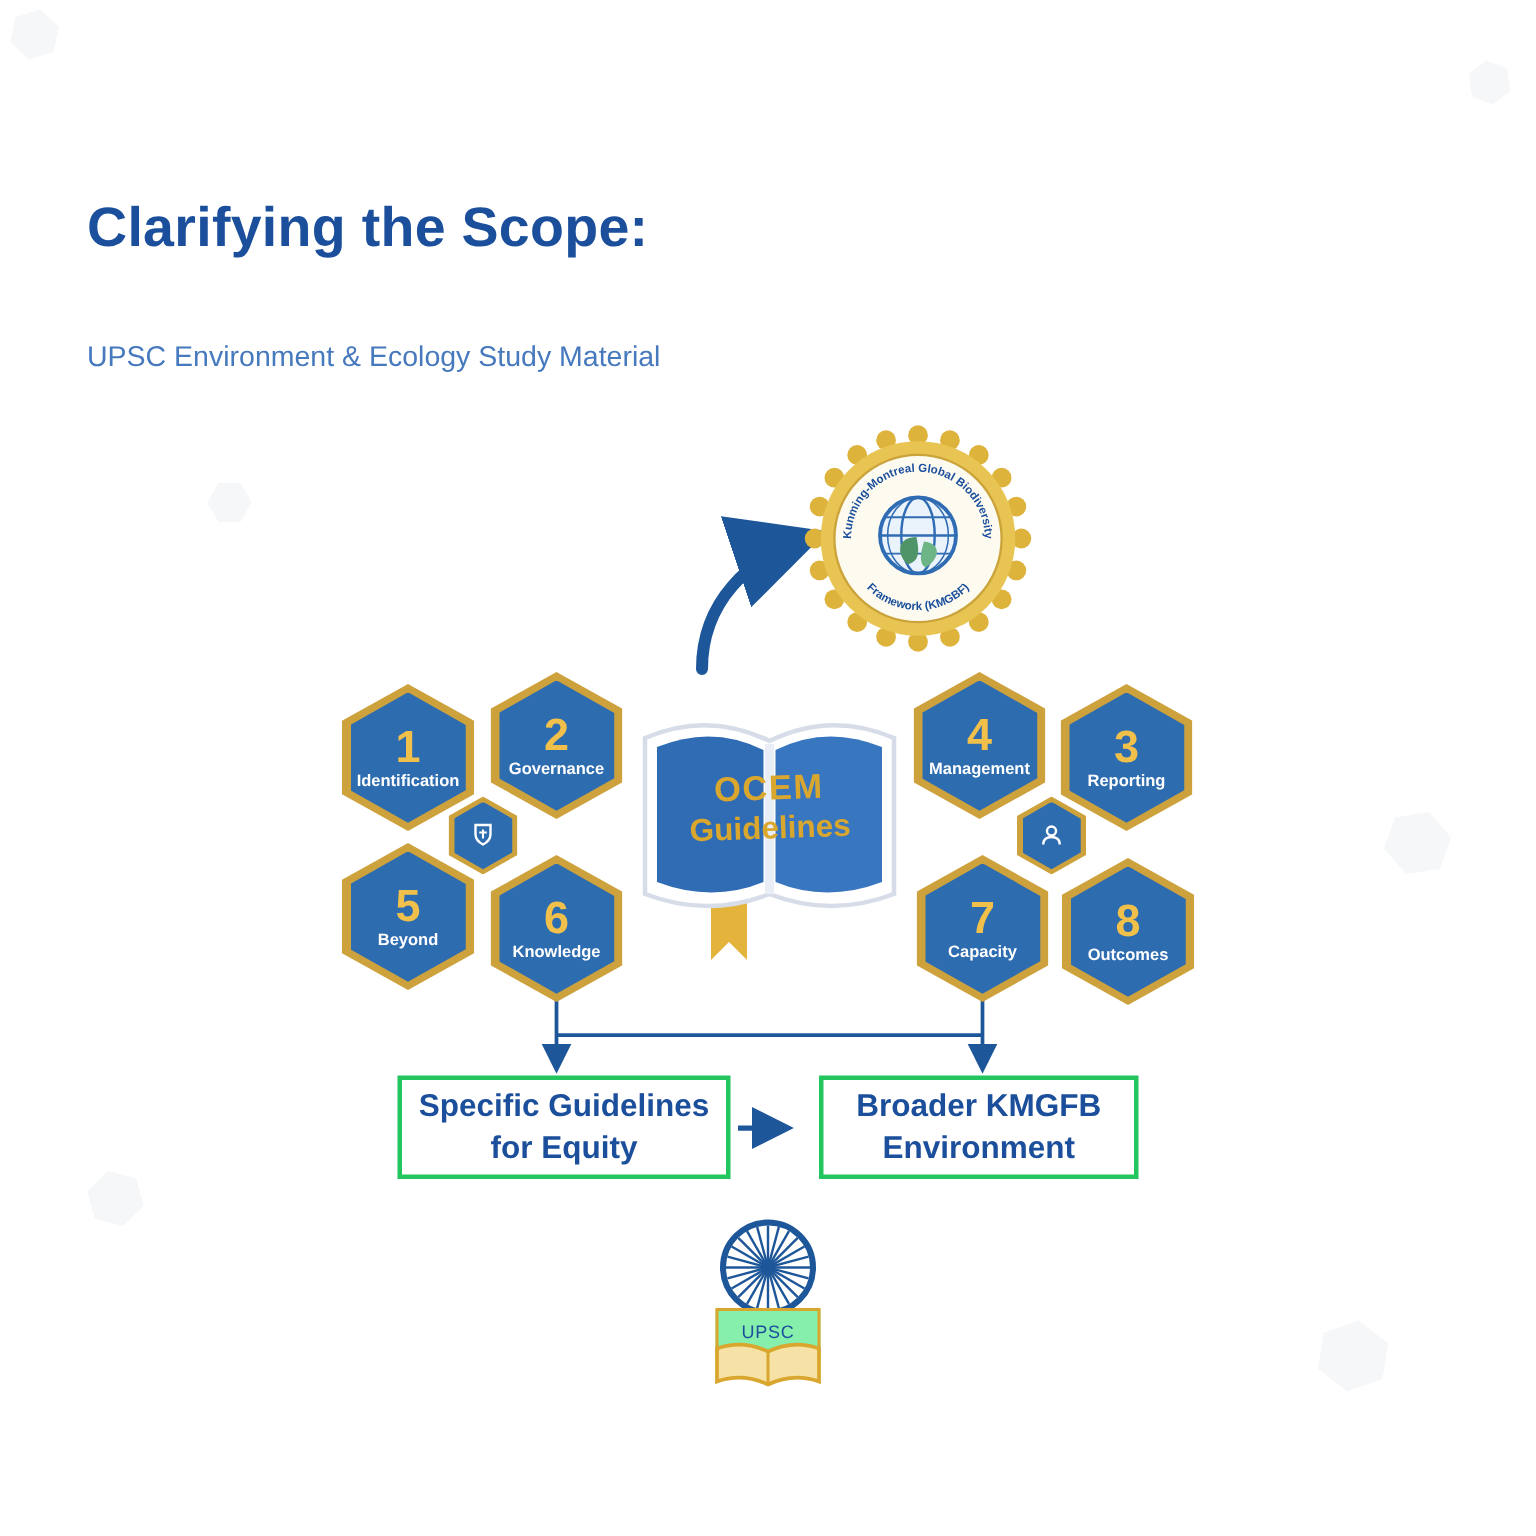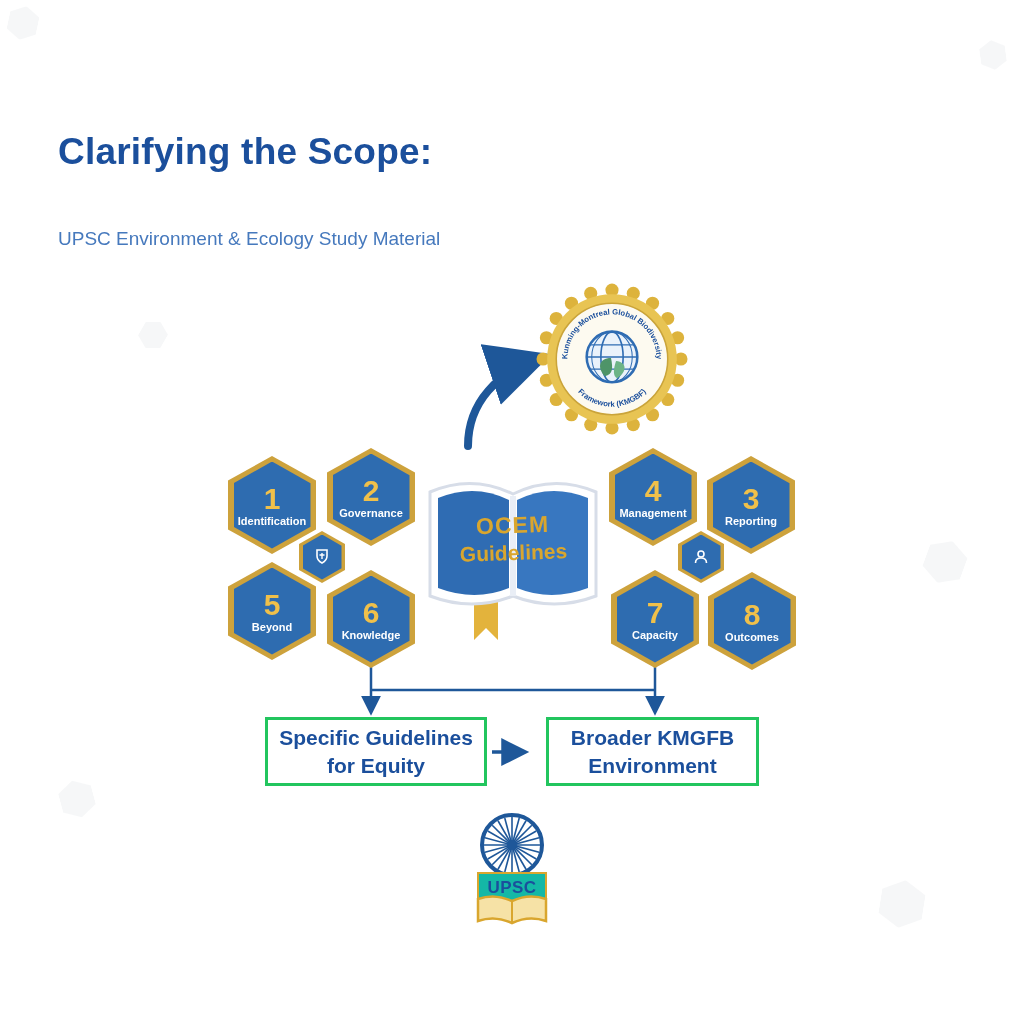--- a/index.html
+++ b/index.html
@@ -131,23 +131,23 @@
   }
   .fb-left  { left: 265px; top: 717px; width: 222px; height: 69px; }
   .fb-right { left: 534px; top: 717px; width: 213px; height: 69px; margin-left: 12px; }
 
   
   .chakra-wrap { position: absolute; left: 478px; top: 811px; width: 68px; height: 68px; }
   .upsc-box {
     position: absolute;
     left: 477px; top: 872px; width: 70px; height: 31px;
     border: 2.5px solid #d9a62e;
-    background: #14b8a6;
+    background: #86efac;
     display: flex; align-items: center; justify-content: center;
-    color: #1b4f9c; font-weight: 700; font-size: 17px; letter-spacing: 0.5px;
+    color: #1b4f9c; font-weight: 400; font-size: 12px; letter-spacing: 0.5px;
   }
   .footer-book { position: absolute; left: 474px; top: 893px; width: 76px; height: 36px; }
 
   .overlay-svg { position: absolute; left: 0; top: 0; pointer-events: none; }
 </style>
 </head>
 <body>
 
 <div class="canvas">
 

